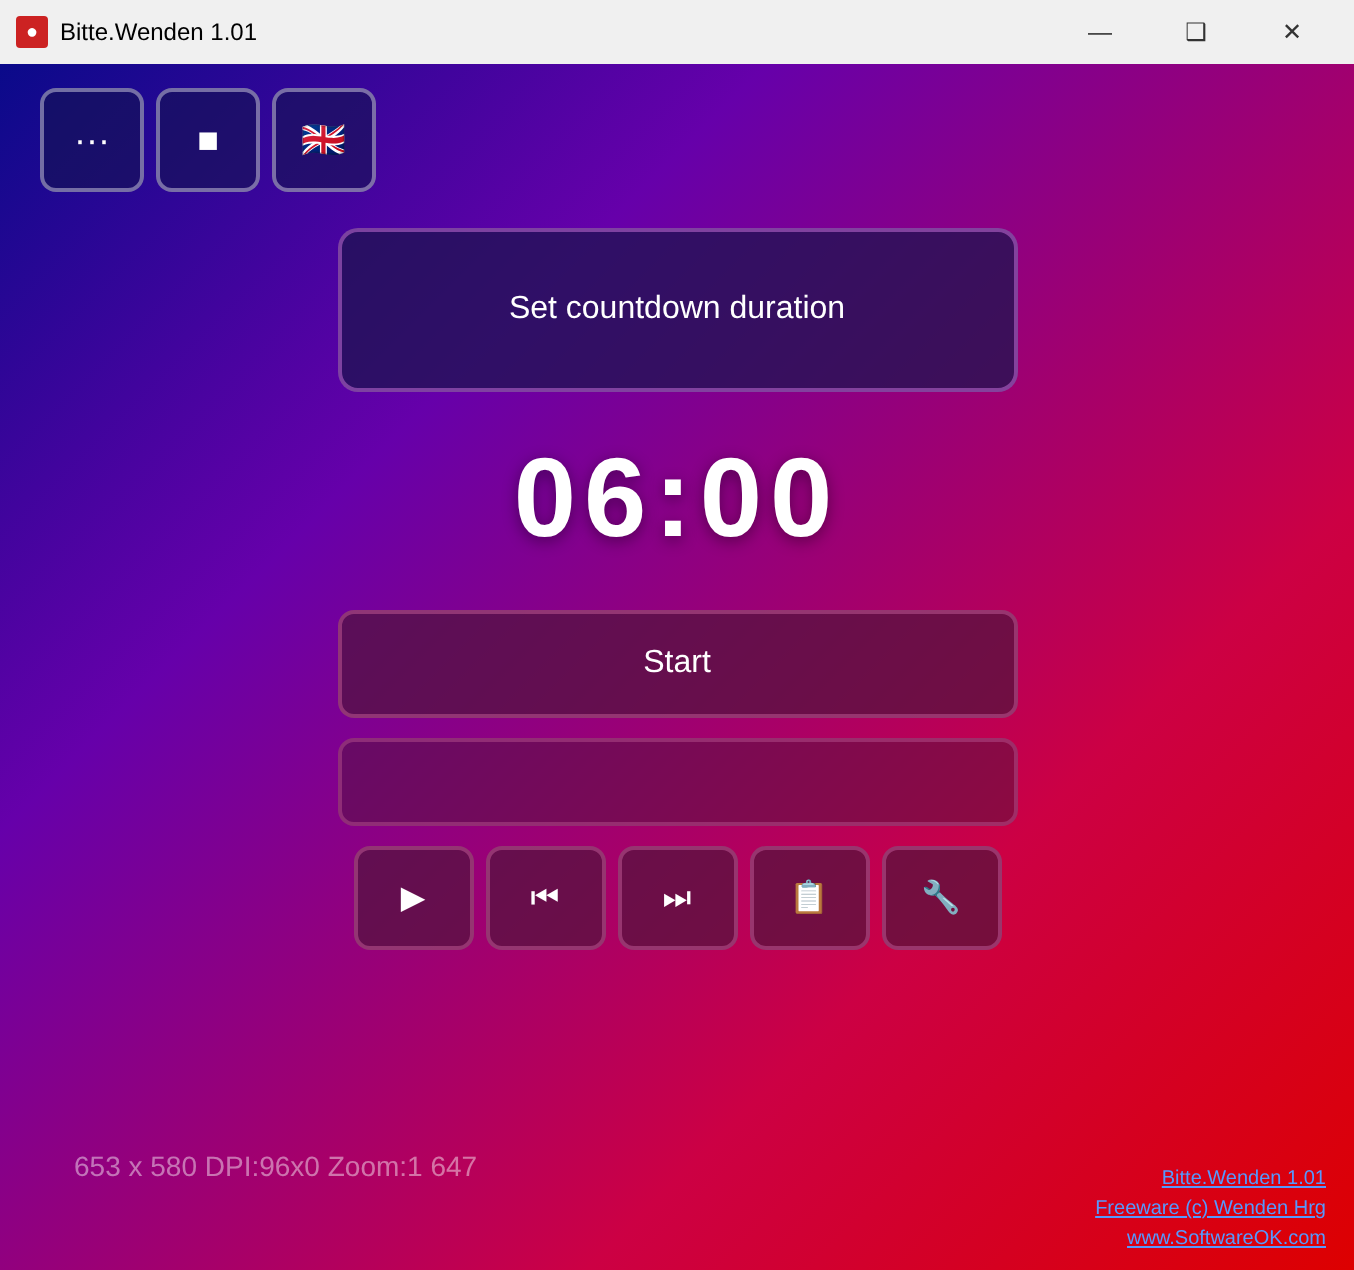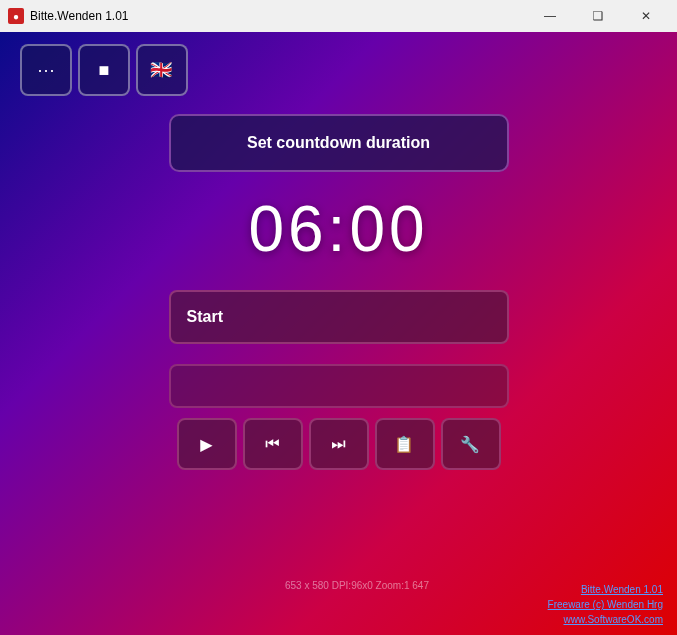--- a/index.html
+++ b/index.html
@@ -91,51 +91,51 @@
       color: white;
     }
 
     
     .set-countdown-btn {
       background: rgba(30, 20, 80, 0.75);
       border: 2px solid rgba(180, 100, 200, 0.6);
       border-radius: 10px;
       color: white;
       font-size: 16px;
-      font-weight: bold;
-      padding: 18px 60px;
+      font-weight: normal;
+      padding: 30px 60px;
       cursor: pointer;
       width: 340px;
       text-align: center;
       margin-bottom: 20px;
     }
 
     
     .timer-display {
-      font-size: 64px;
-      font-weight: normal;
+      font-size: 56px;
+      font-weight: bold;
       color: white;
       letter-spacing: 4px;
       margin-bottom: 24px;
       text-shadow: 0 2px 8px rgba(0,0,0,0.4);
     }
 
     
     .start-btn {
       background: rgba(80, 20, 60, 0.7);
       border: 2px solid rgba(180, 80, 140, 0.6);
       border-radius: 8px;
       color: white;
       font-size: 16px;
-      font-weight: bold;
+      font-weight: normal;
       padding: 16px;
       width: 340px;
       cursor: pointer;
-      margin-bottom: 20px;
-      text-align: left;
+      margin-bottom: 10px;
+      text-align: center;
     }
 
     
     .secondary-area {
       background: rgba(80, 20, 60, 0.5);
       border: 2px solid rgba(180, 80, 140, 0.5);
       border-radius: 8px;
       width: 340px;
       height: 44px;
       margin-bottom: 10px;
@@ -161,22 +161,21 @@
       justify-content: center;
     }
 
     
     .status-bar {
       position: absolute;
       bottom: 44px;
       left: 0;
       right: 0;
       display: flex;
-      justify-content: center;
-      font-size: 10px;
+      font-size: 14px;
       color: rgba(255,255,255,0.45);
       margin-left: 37px;
     }
 
     
     .bottom-info {
       position: absolute;
       bottom: 8px;
       right: 14px;
       text-align: right;

